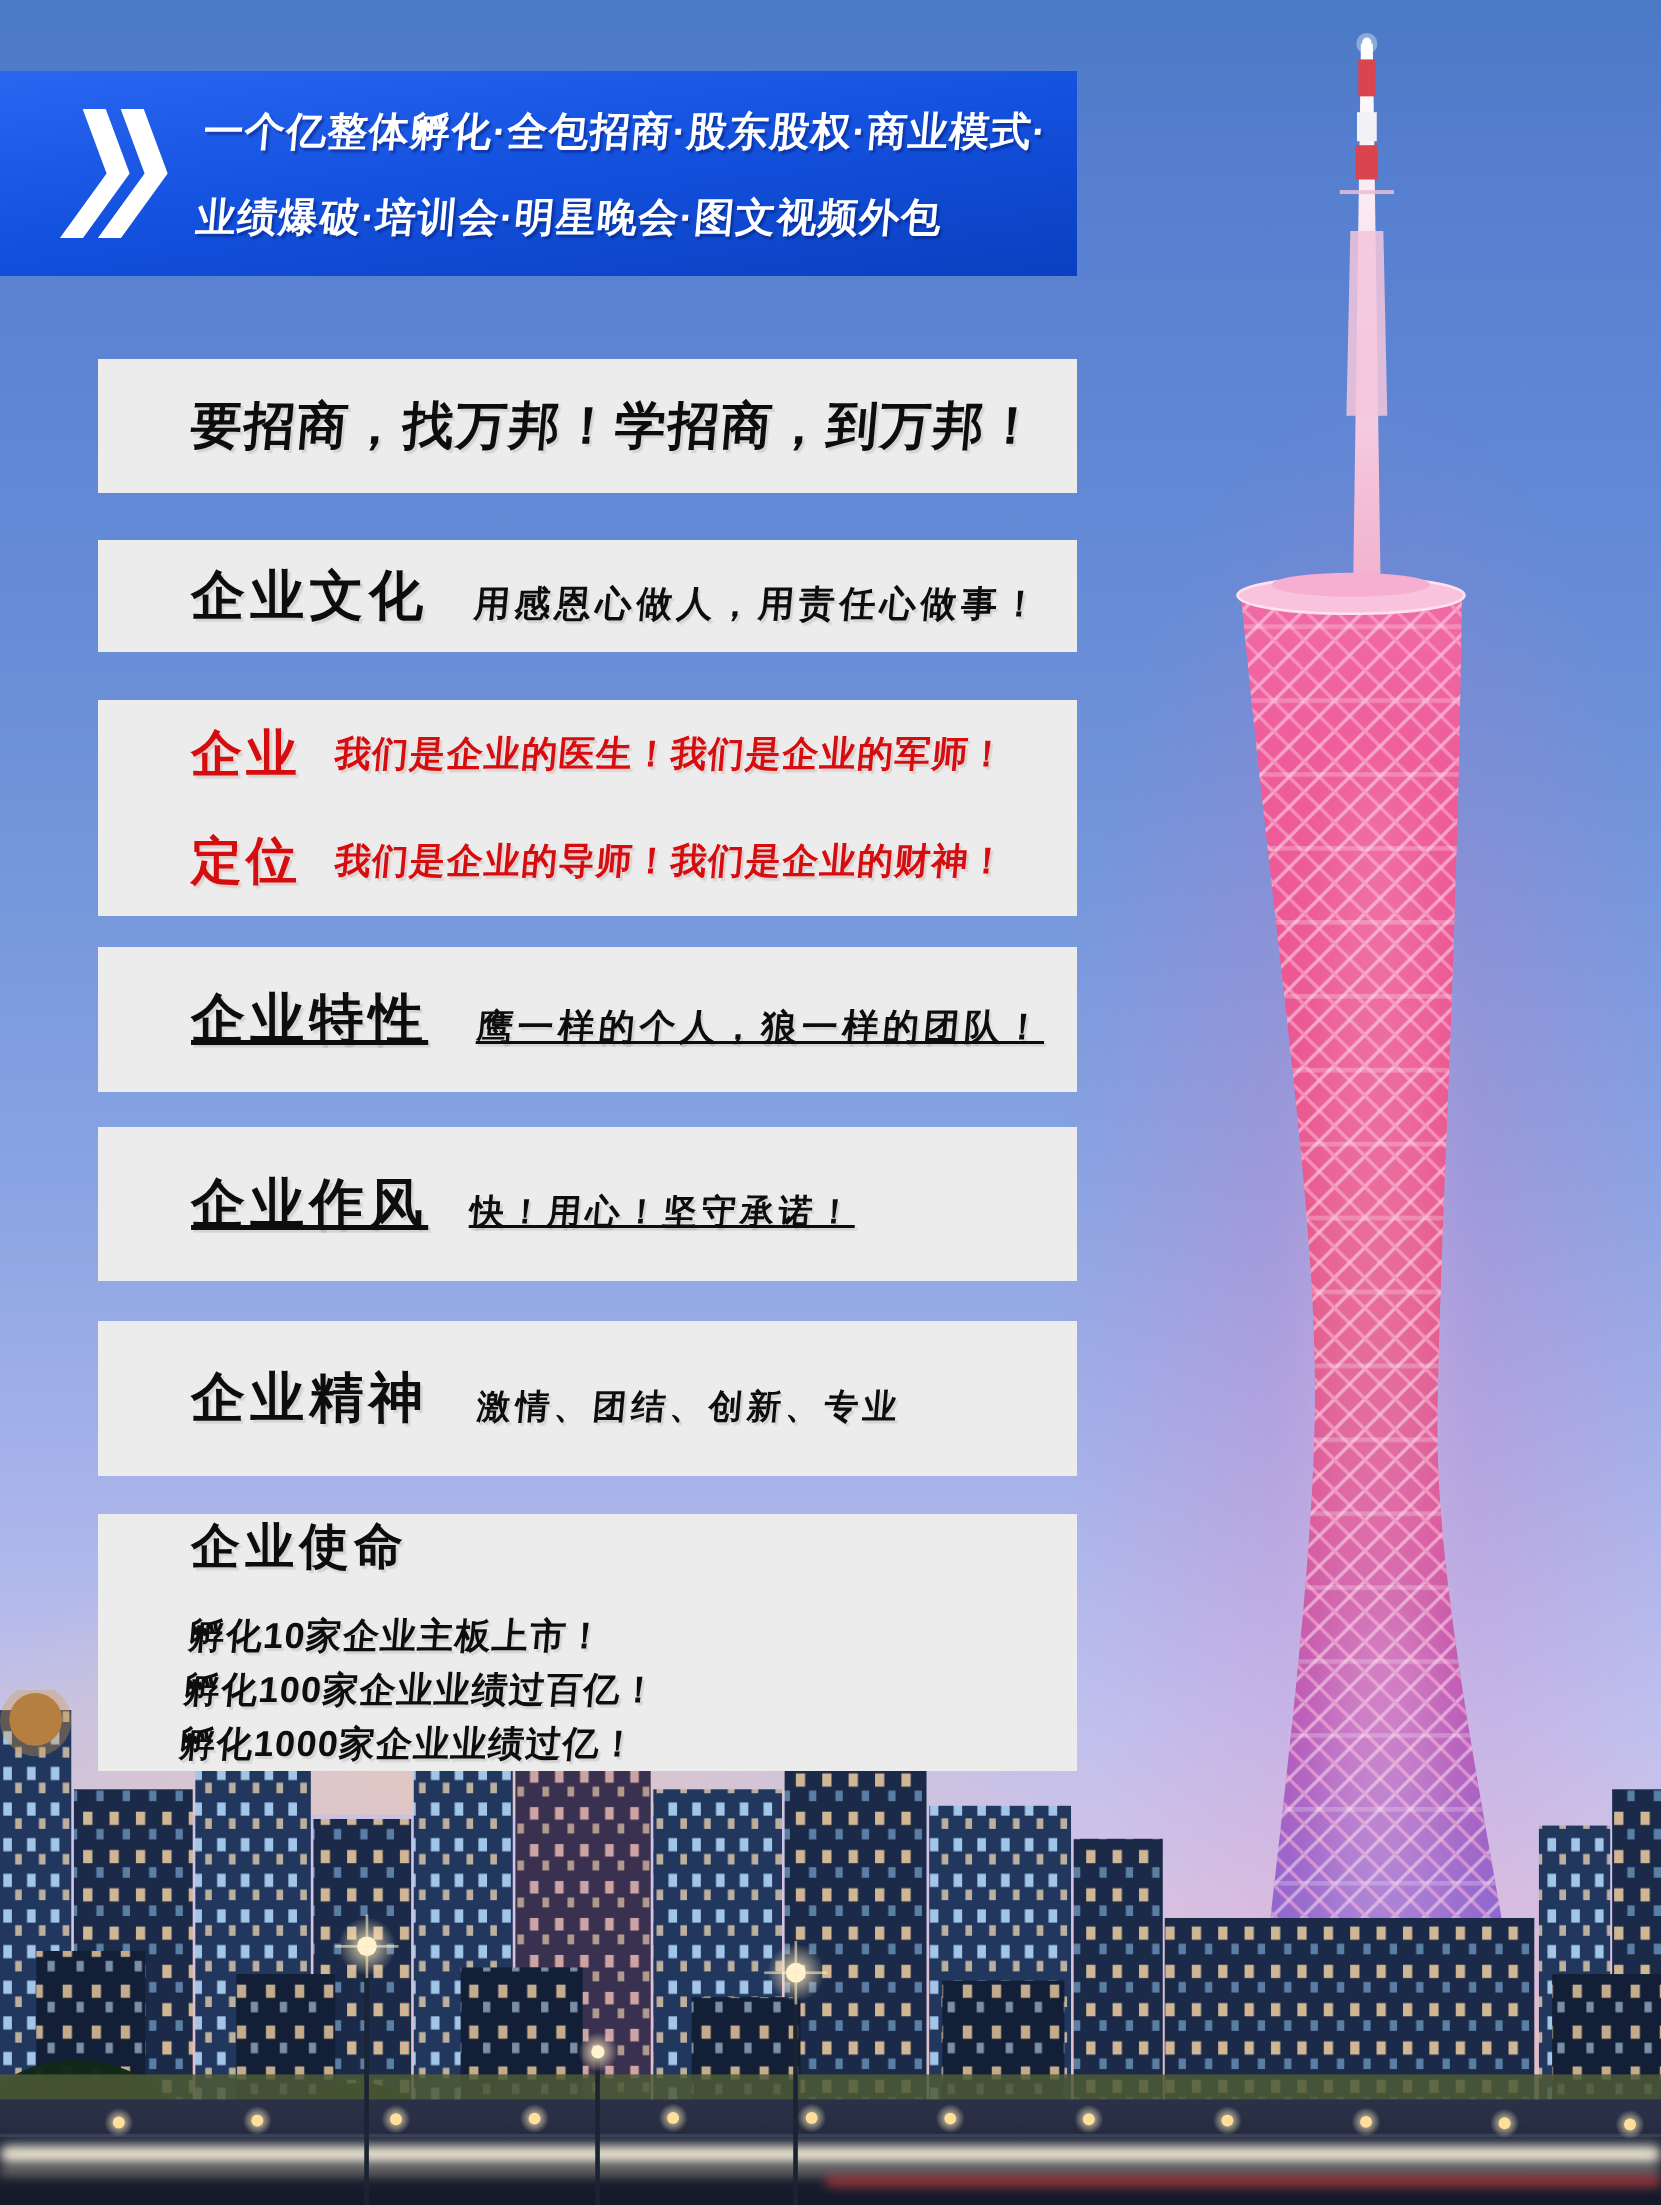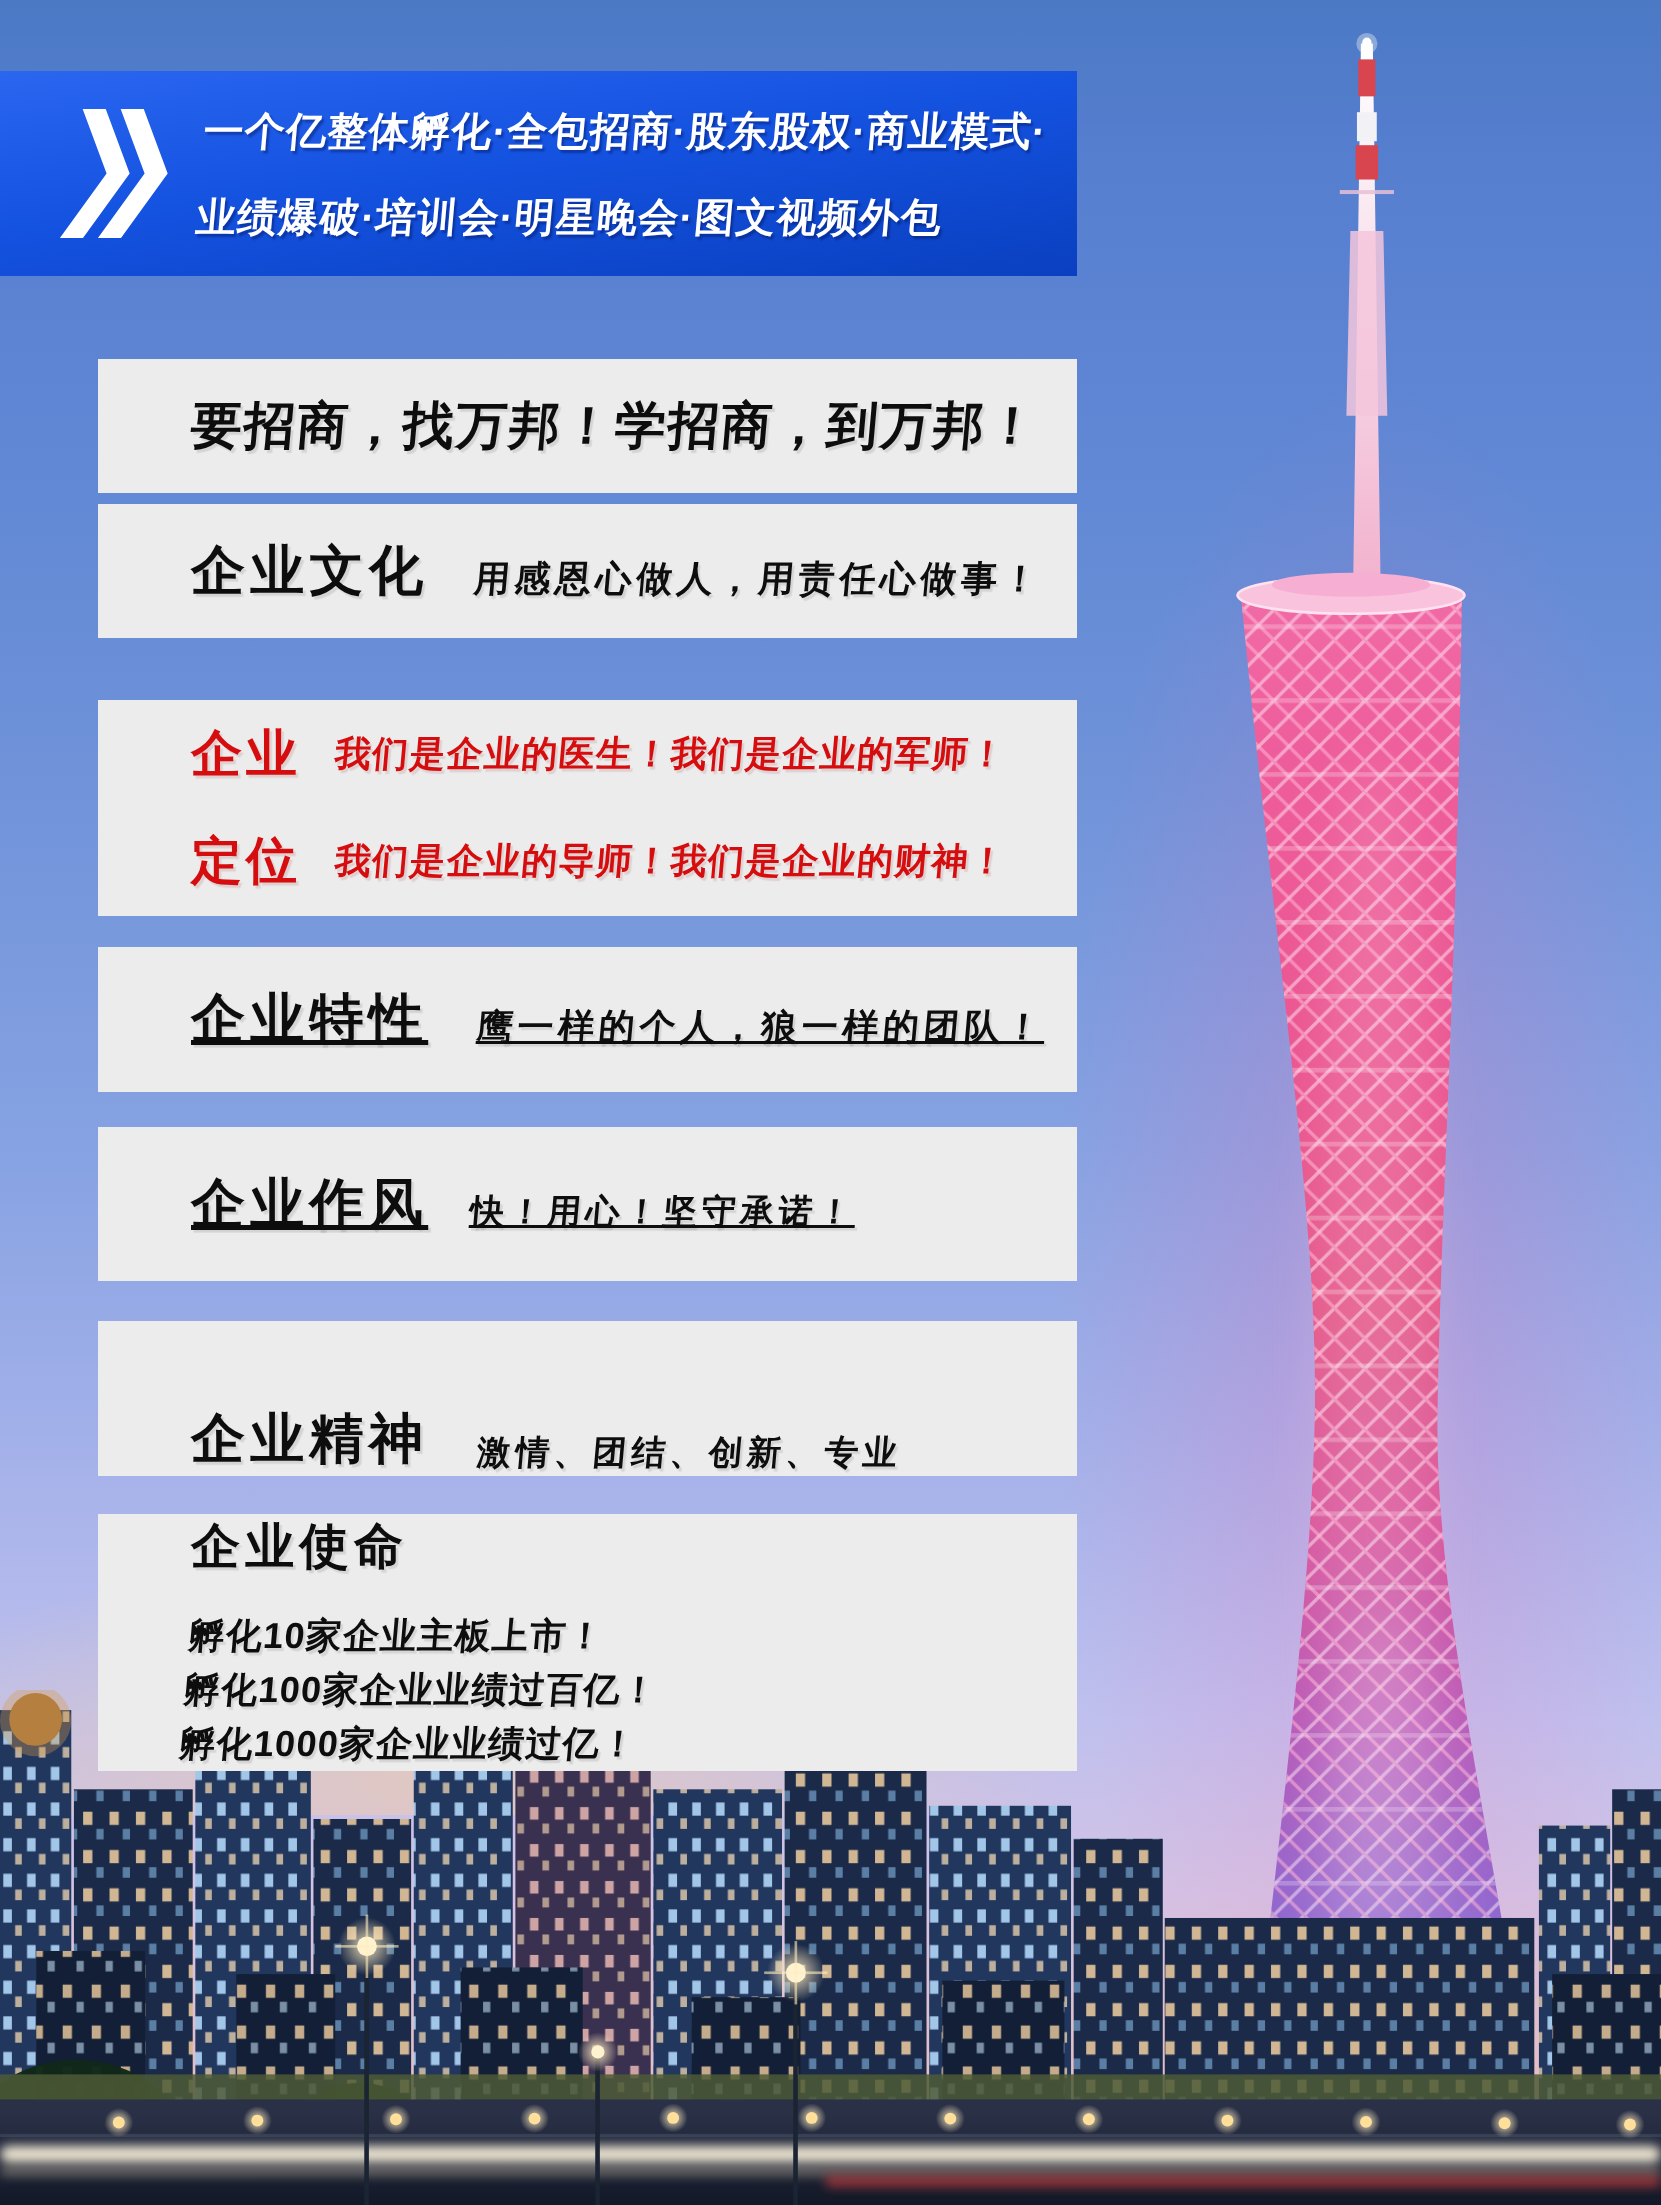--- a/index.html
+++ b/index.html
@@ -41,31 +41,31 @@
   .panel{
     position:absolute;left:98px;width:979px;background:#ECECEC;
     box-sizing:border-box;padding-left:93px;color:#0d0d0d;
     display:flex;align-items:center;
     text-shadow:2.6px 2.6px 1.3px rgba(0,0,0,.10);white-space:nowrap;
   }
   #slogan-panel{top:359px;height:134px;font-size:51px;letter-spacing:2px;}
   #slogan-panel .oblique{transform:skewX(-5deg);display:inline-block;}
   .head-label{font-size:54px;letter-spacing:5.3px;flex:0 0 auto;}
   .sub{font-size:36px;letter-spacing:4.6px;margin-top:16px;transform:skewX(-5deg);display:inline-block;}
-  #culture-panel{top:504px;height:134px;}
+  #culture-panel{top:540px;height:112px;}
   #culture-panel .sub{margin-left:46px;}
   #positioning-panel{top:700px;height:216px;flex-direction:column;align-items:flex-start;justify-content:center;gap:38px;color:#D60D0F;text-shadow:2.6px 2.6px 1.3px rgba(120,0,0,.12);}
   .red-row{display:flex;align-items:center;}
   .red-label{font-size:51px;letter-spacing:4px;width:144px;flex:0 0 auto;}
   .red-text{font-size:36px;letter-spacing:1.3px;transform:skewX(-5deg);display:inline-block;}
   #characteristics-panel{top:947px;height:145px;text-decoration:underline;}
   #characteristics-panel .sub{margin-left:49px;}
   #workstyle-panel{top:1127px;height:154px;text-decoration:underline;}
   #workstyle-panel .sub{margin-left:42px;font-size:34px;}
-  #spirit-panel{top:1321px;height:155px;align-items:flex-end;}
+  #spirit-panel{top:1321px;height:155px;}
   #spirit-panel .sub{margin-left:49px;font-size:34px;}
   #mission-panel{top:1514px;height:257px;flex-direction:column;align-items:flex-start;justify-content:flex-start;}
   #mission-label{font-size:49px;letter-spacing:5.3px;}
   #mission-lines{margin-top:29px;font-size:36px;line-height:54px;letter-spacing:1.3px;transform:skewX(-5deg);transform-origin:left top;}
 </style>
 </head>
 <body>
 
 <div id="poster">
 

